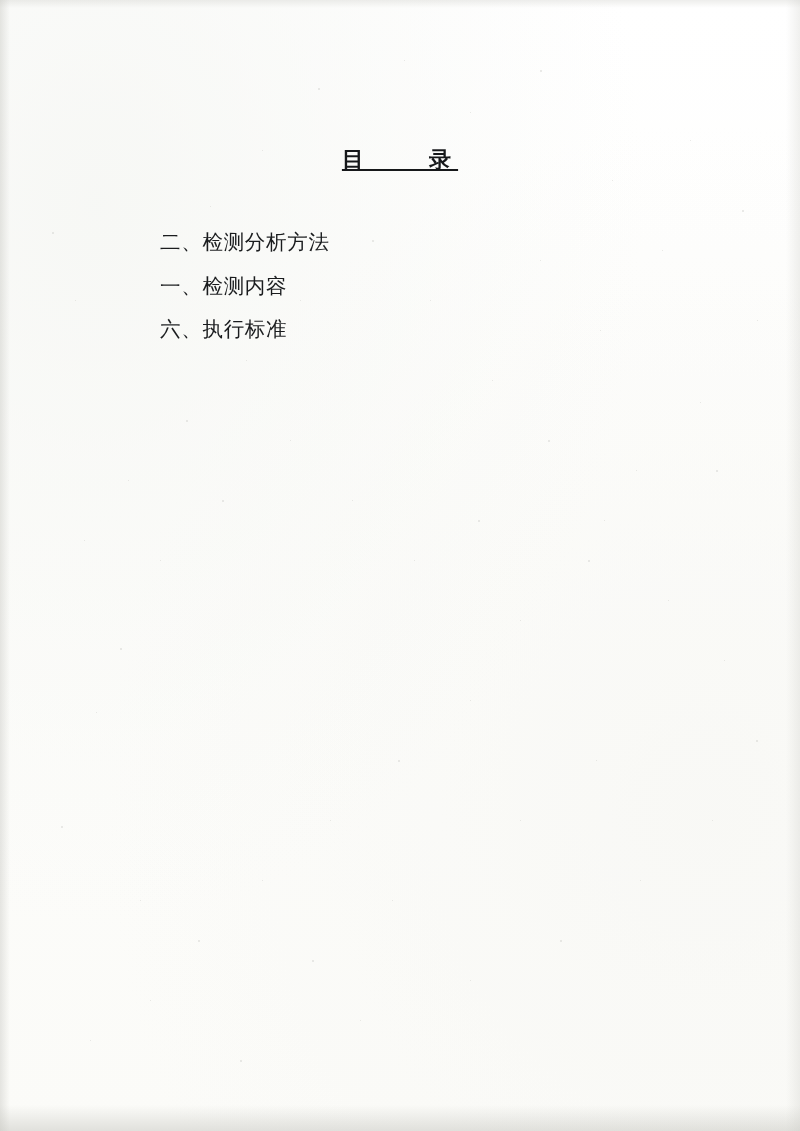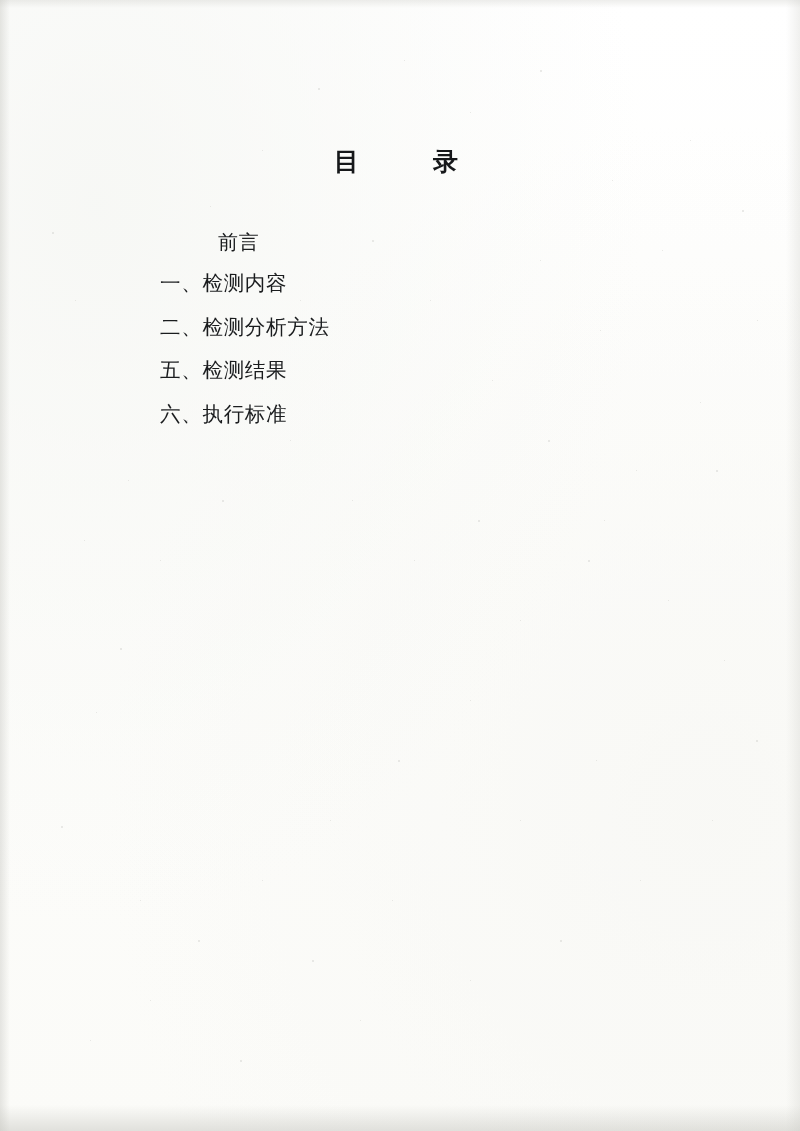--- a/index.html
+++ b/index.html
@@ -69,25 +69,26 @@
     border-radius: 50%;
   }
 
   
   .doc-title {
     position: absolute;
     top: 145px;
     left: 0;
     width: 100%;
     text-align: center;
-    font-size: 25px;
+    font-size: 22px;
     letter-spacing: 0.32em;
     color: #16181a;
     font-weight: 700;
     font-family: "Liberation Serif", "DejaVu Serif", serif;
+    text-decoration: underline;
   }
 
   
   .toc {
     position: absolute;
     top: 232px;
     left: 160px;
     width: 520px;
   }
   .toc-entry {
@@ -174,20 +175,18 @@
       <div class="speck" style="left: 716px; top: 470px; width: 2px; height: 2px;"></div>
       <div class="speck" style="left: 520px; top: 820px; width: 1px; height: 1px;"></div>
       <div class="speck" style="left: 596px; top: 760px; width: 1px; height: 1px;"></div>
       <div class="speck" style="left: 392px; top: 900px; width: 1px; height: 1px;"></div>
       <div class="speck" style="left: 312px; top: 960px; width: 2px; height: 2px;"></div>
     </div>
 
   <div class="doc-title">目　　录</div>
 
   <div class="toc" id="toc">
-      <div class="toc-entry preface">前言</div>
+      <div class="toc-entry">二、检测分析方法</div>
       <div class="toc-entry">一、检测内容</div>
-      <div class="toc-entry">二、检测分析方法</div>
-      <div class="toc-entry">五、检测结果</div>
       <div class="toc-entry">六、执行标准</div>
     </div>
 
 </div>
 
 </body></html>

